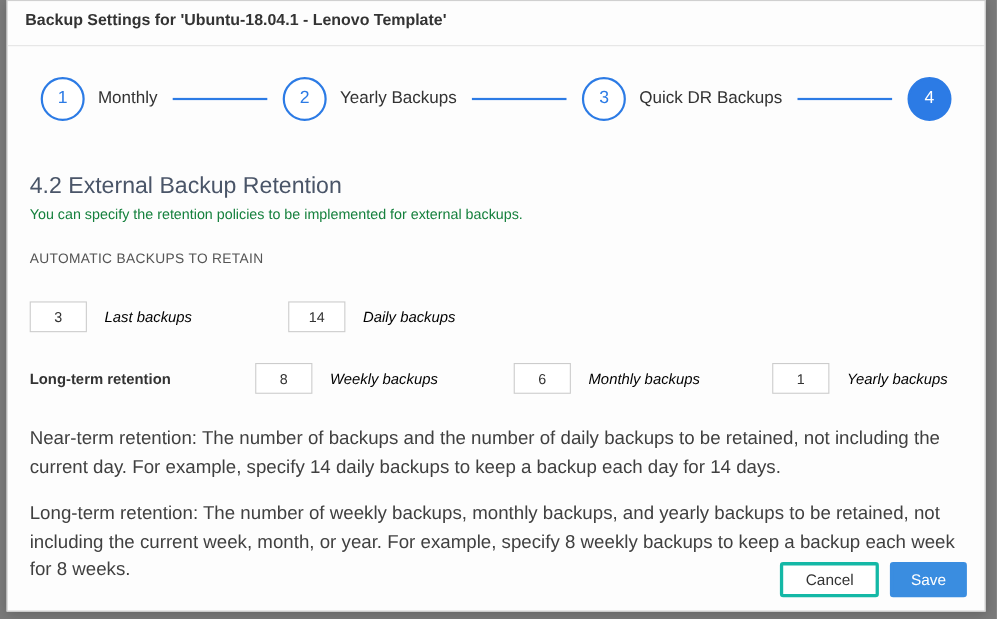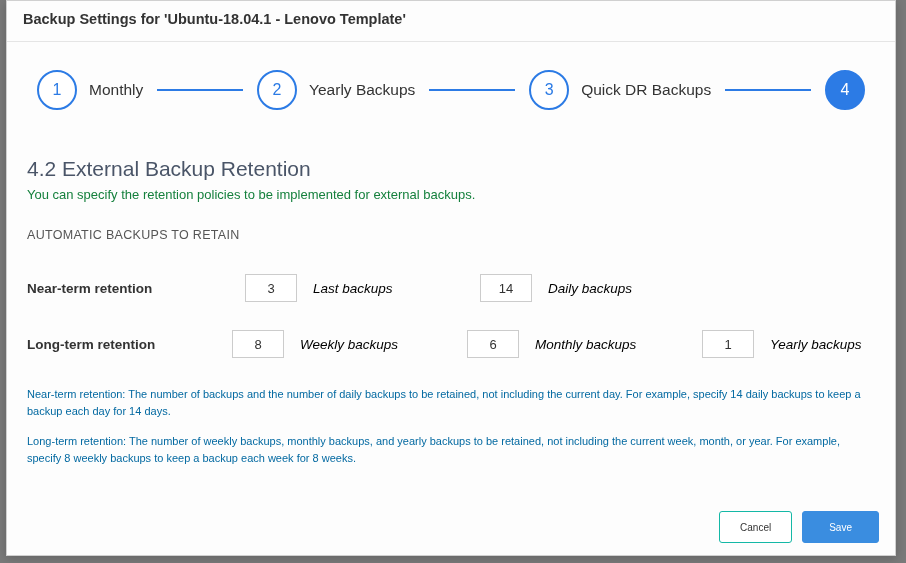--- a/index.html
+++ b/index.html
@@ -119,48 +119,48 @@
     background: #fff;
   }
   .field-label {
     font-size: 13.5px;
     color: #000000;
     white-space: nowrap;
     min-width: 105px;
     font-style: italic;
   }
   .help {
-    font-size: 11px;
-    color: #0369a1;
+    font-size: 17px;
+    color: #404040;
     line-height: 1.5;
     margin-bottom: 14px;
   }
   .footer {
     position: absolute;
     bottom: 0; left: 0; right: 0;
     padding: 12px 16px;
     display: flex;
     justify-content: flex-end;
     gap: 10px;
   }
   .btn {
     height: 32px;
     padding: 0 20px;
-    font-size: 10px;
+    font-size: 14px;
     border-radius: 3px;
     cursor: pointer;
-    border: 1px solid #14b8a6;
+    border: 3px solid #14b8a6;
     background: #fff;
     color: #333;
   }
   .btn-primary {
     background: #3a8de0;
     border-color: #3a8de0;
     color: #fff;
-    padding: 0 26px;
+    padding: 0 16px;
   }
 </style>
 </head>
 <body>
 
 <div class="backdrop"></div>
 
 <div class="modal">
 
   <div class="modal-header">
@@ -188,21 +188,20 @@
     </div>
   </div>
 
   <div class="content">
     <h2 class="section-title">4.2 External Backup Retention</h2>
     <p class="section-sub">You can specify the retention policies to be implemented for external backups.</p>
 
     <div class="form-group-label">AUTOMATIC BACKUPS TO RETAIN</div>
 
     <div class="row">
-      <div class="row-label">Near-term retention</div>
       <div class="field">
         <input class="num-input" value="3" style="">
         <span class="field-label">Last backups</span>
       </div>
       <div class="field">
         <input class="num-input" value="14" style="">
         <span class="field-label">Daily backups</span>
       </div>
     </div>
 

